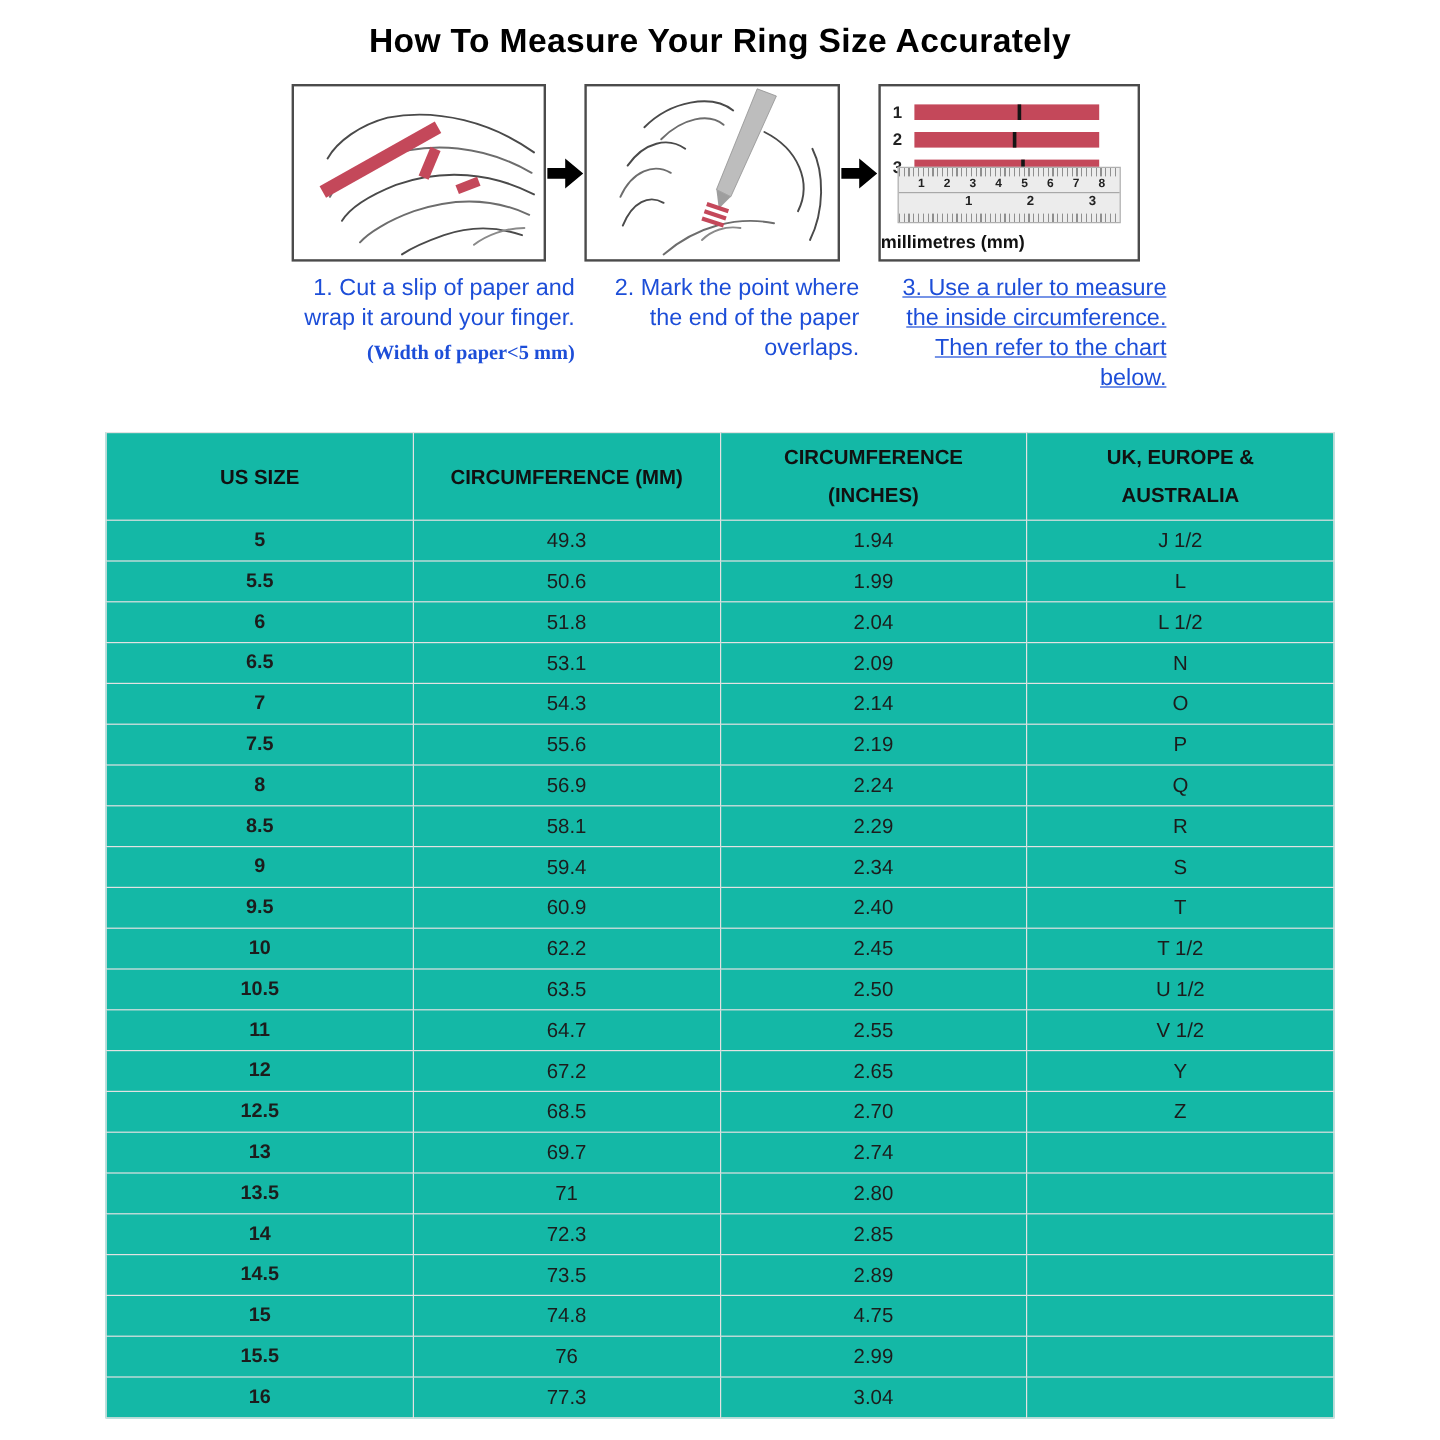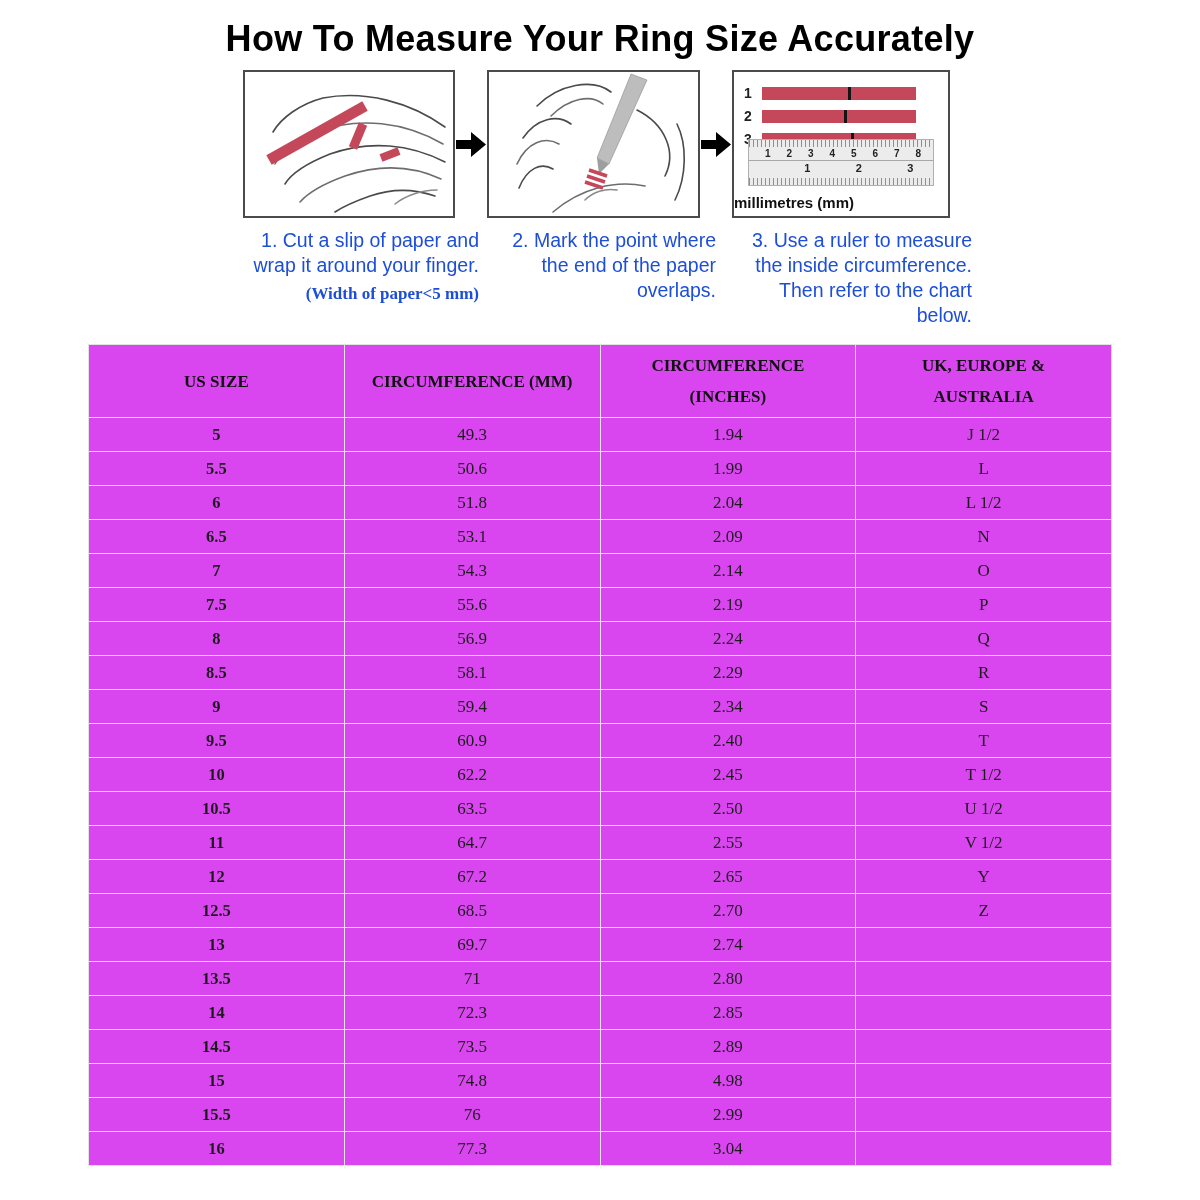--- a/index.html
+++ b/index.html
@@ -2,21 +2,21 @@
 <html><head>
 <meta charset="utf-8">
 <style>
   html,body { margin:0; padding:0; background:#ffffff; }
   .page {
     position:relative; width:1200px; height:1200px; overflow:hidden;
     background:#ffffff; font-family:"Liberation Sans", sans-serif; color:#111;
   }
   .title {
     position:absolute; top:18px; left:0; right:0; margin:0;
-    text-align:center; font-size:36px; font-weight:700; color:#000;
+    text-align:center; font-size:28px; font-weight:700; color:#000;
     letter-spacing:0.3px;
   }
   
   .panel {
     position:absolute; top:70px; height:148px; box-sizing:border-box;
     border:2px solid #4b4b4b; background:#fff;
   }
   #panel1 { left:243px; width:212px; }
   #panel2 { left:487px; width:213px; }
   #panel3 { left:732px; width:218px; }
@@ -50,27 +50,27 @@
   .inch-row span:nth-child(3) { left:86%; }
   .ruler-caption {
     position:absolute; top:122px; left:0; right:14px; text-align:left;
     font-size:15px; font-weight:700; color:#111;
   }
 
   
   .caption { position:absolute; top:228px; font-size:19.5px; line-height:25px; color:#1d4ed8;text-align:right; }
   #cap1 { left:227px; width:252px; }
   #cap2 { left:486px; width:230px; }
-  #cap3 { left:730px; width:242px; }
+  #cap3 { left:730px; width:242px;text-decoration:underline; }
   .cap-note { font-family:Liberation Serif, serif; font-weight:700; font-size:17px; margin-top:3px; }
 
   
   table.size-chart {
-    position:absolute; top:344px; left:88px; width:1024px;
-    border-collapse:collapse; table-layout:fixed; background:#d946ef;font-family:Liberation Serif, serif;
+    position:absolute; top:360px; left:88px; width:1024px;
+    border-collapse:collapse; table-layout:fixed; background:#14b8a6;
   }
   .size-chart th, .size-chart td {
     border:1px solid #e2e2e2; text-align:center; padding:0; color:#1c1c1c;
   }
   .size-chart th {
     height:72px; font-size:17px; font-weight:700; color:#111;
     white-space:pre-line; line-height:31px;
   }
   .size-chart td { height:33px; font-size:17px; }
   .size-chart td.us { font-weight:700; font-size:16.5px; }
@@ -313,21 +313,21 @@
         </tr>
         <tr>
           <td class="us">14.5</td>
           <td>73.5</td>
           <td>2.89</td>
           <td></td>
         </tr>
         <tr>
           <td class="us">15</td>
           <td>74.8</td>
-          <td>4.98</td>
+          <td>4.75</td>
           <td></td>
         </tr>
         <tr>
           <td class="us">15.5</td>
           <td>76</td>
           <td>2.99</td>
           <td></td>
         </tr>
         <tr>
           <td class="us">16</td>

